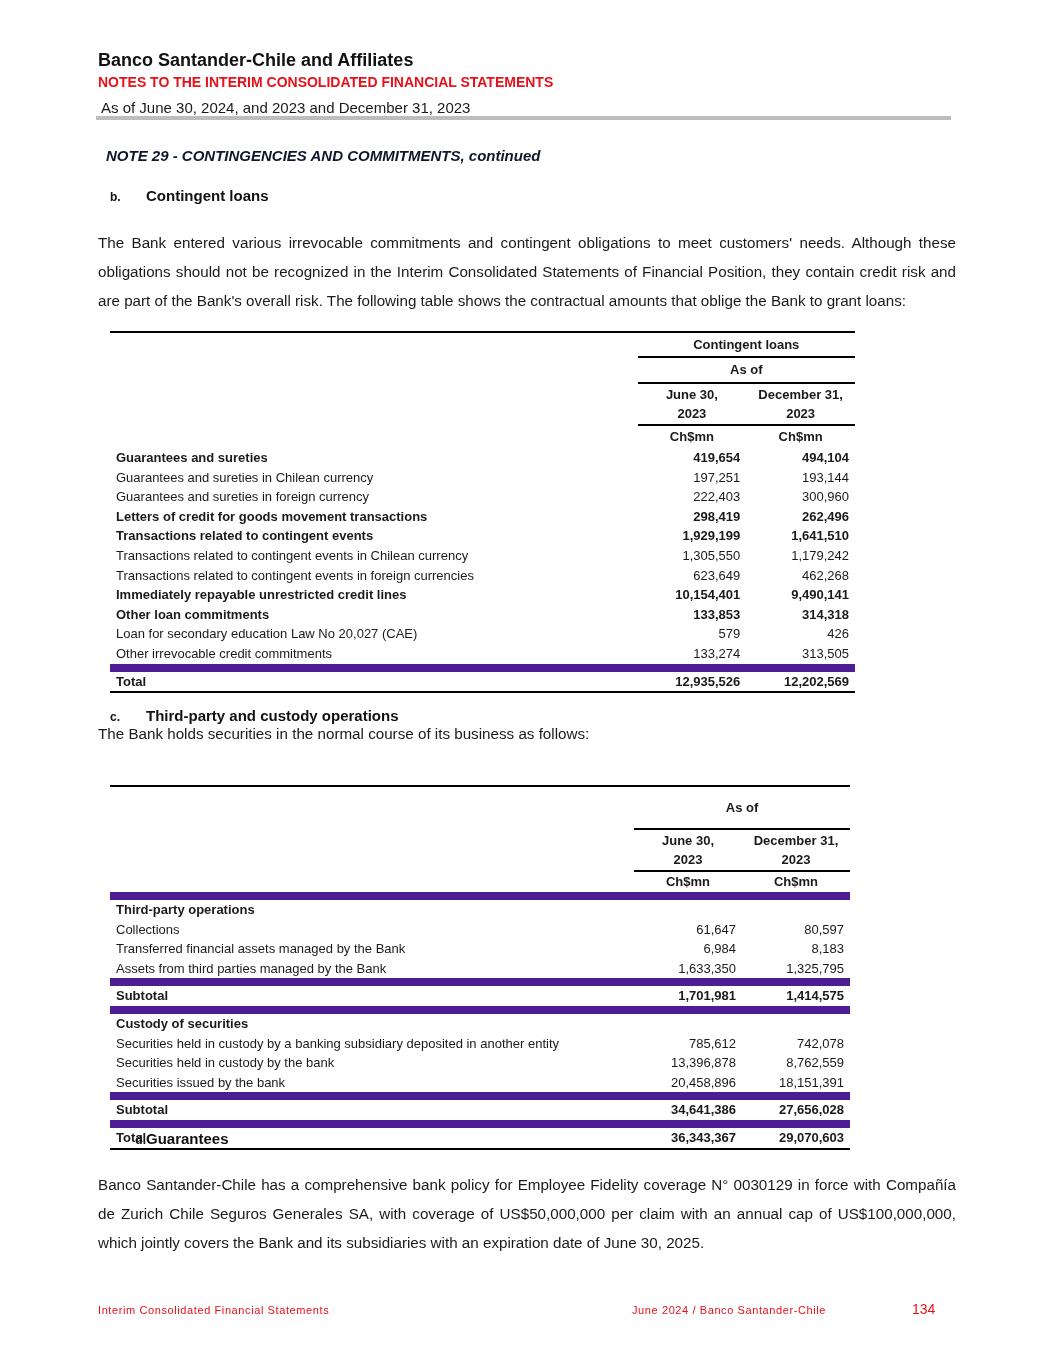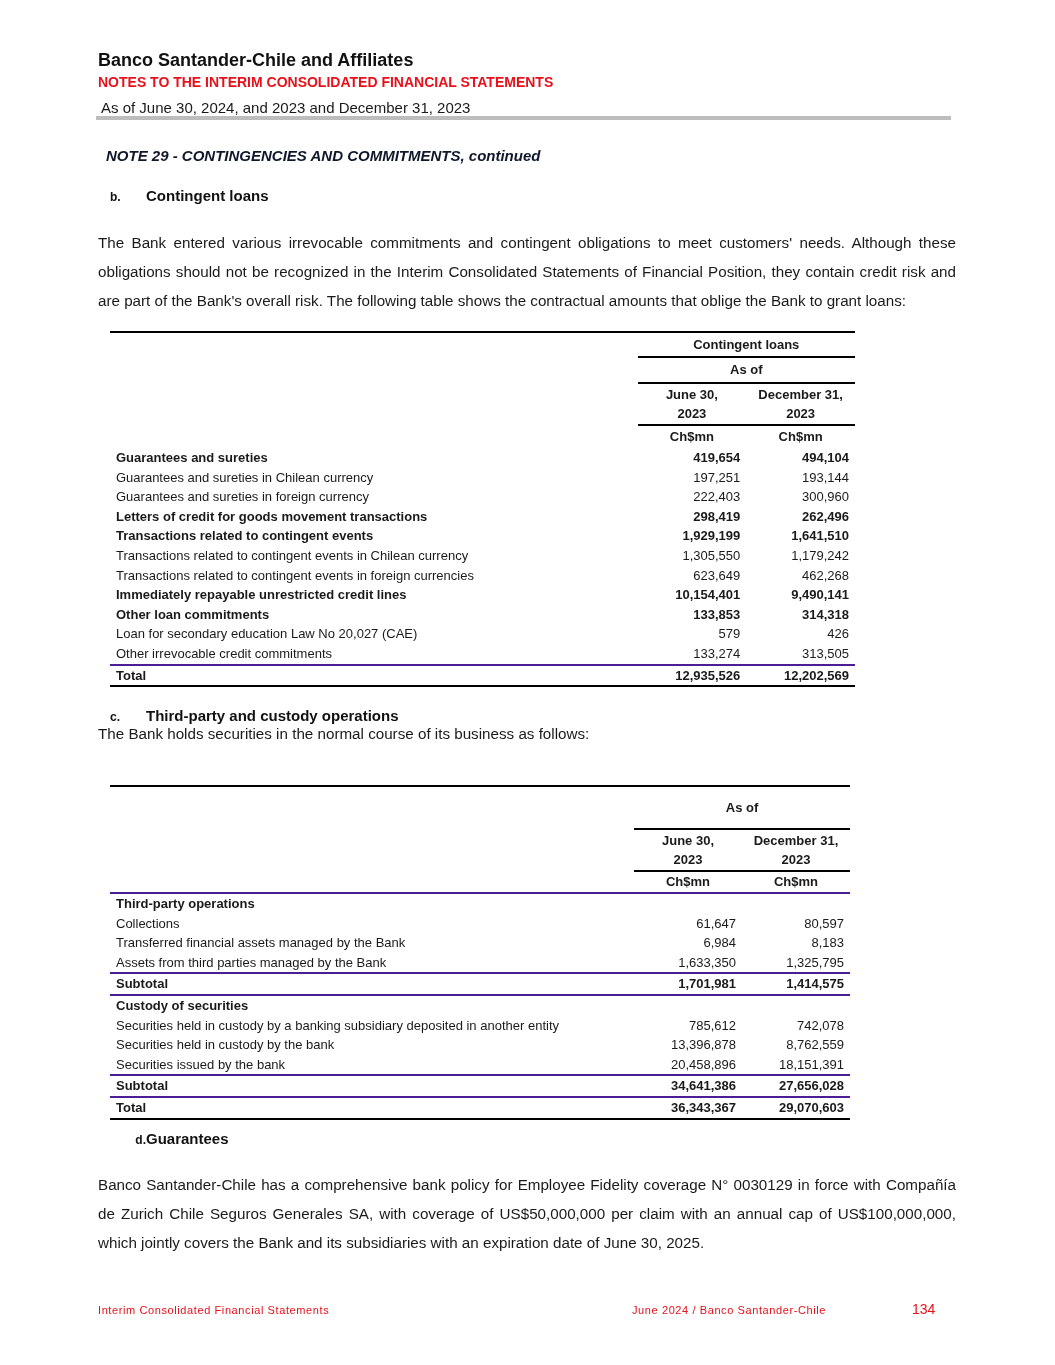--- a/index.html
+++ b/index.html
@@ -19,21 +19,21 @@
   .para { position: absolute; left: 98px; width: 858px; font-size: 15.2px; line-height: 29px;
           text-align: justify; color: #1a1a1a; }
 
   table.fin { position: absolute; border-collapse: collapse; font-size: 13px; }
   table.fin td { padding: 0 6px; height: 19.6px; line-height: 19.6px; white-space: nowrap; }
   table.fin td.lbl { width: 512px; }
   table.fin td.num { text-align: right; width: 96px; }
   table.fin tr.bold td { font-weight: bold; }
   table.fin td.hc { text-align: center; font-weight: bold; padding: 0; }
   .rule-top td { border-top: 2px solid #000; }
-  .rule-mid td { border-top: 2px solid #4c1d95; }
+  .rule-mid td { border-top: 8px solid #4c1d95; }
 
   .footer { position: absolute; top: 1304px; font-size: 11px; color: #e8101a; letter-spacing: 0.6px; }
 </style>
 </head>
 <body>
 
 <div class="hdr-company">Banco Santander-Chile and Affiliates</div>
 <div class="hdr-notes">NOTES TO THE INTERIM CONSOLIDATED FINANCIAL STATEMENTS</div>
 <div class="hdr-date">As of June 30, 2024, and 2023 and December 31, 2023</div>
 <div class="hdr-rule"></div>

